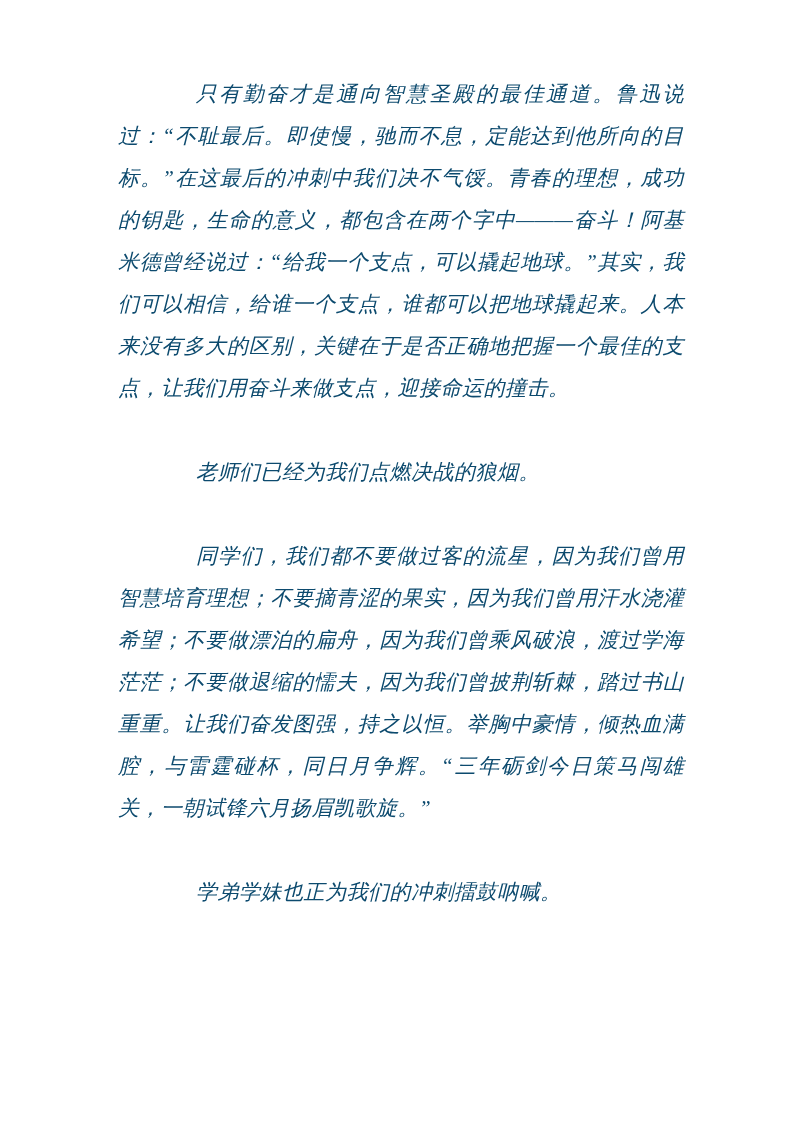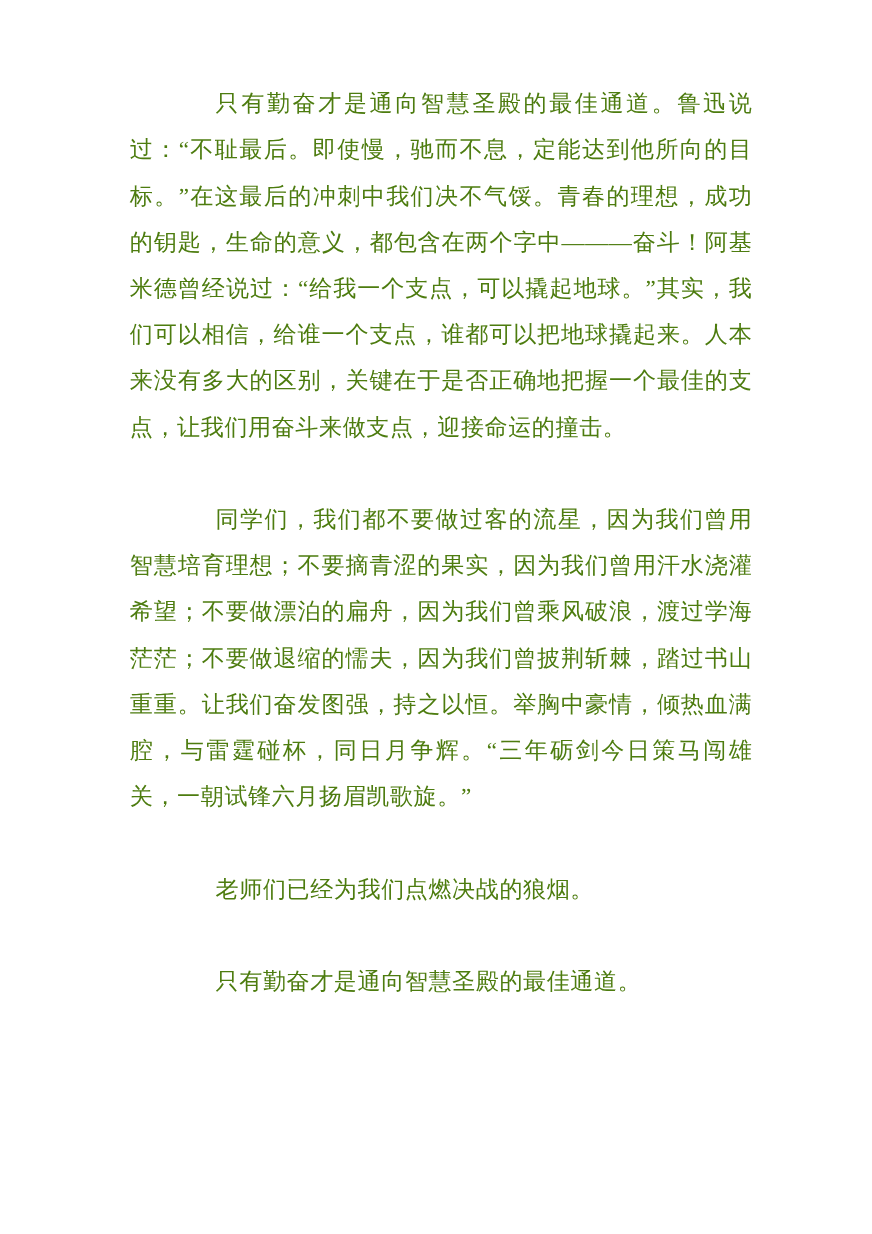--- a/index.html
+++ b/index.html
@@ -20,30 +20,31 @@
     left: 118px;
     top: 73px;
     width: 566px;
   }
   .doc-content p {
     margin: 0 0 42px 0;
     padding: 0;
     font-size: 21px;
     line-height: 42px;
     letter-spacing: 0.5px;
-    color: #4d7c0f;
+    color: #0c4a6e;
     text-align: justify;
     text-indent: 78px;
     font-weight: 400;
     word-break: break-all;
+    font-style: italic;
   }
 </style>
 </head>
 <body>
 
 <div class="page">
   <div class="doc-content" id="paragraphs-container">
       <p>只有勤奋才是通向智慧圣殿的最佳通道。鲁迅说过：“不耻最后。即使慢，驰而不息，定能达到他所向的目标。”在这最后的冲刺中我们决不气馁。青春的理想，成功的钥匙，生命的意义，都包含在两个字中———奋斗！阿基米德曾经说过：“给我一个支点，可以撬起地球。”其实，我们可以相信，给谁一个支点，谁都可以把地球撬起来。人本来没有多大的区别，关键在于是否正确地把握一个最佳的支点，让我们用奋斗来做支点，迎接命运的撞击。</p>
+      <p>老师们已经为我们点燃决战的狼烟。</p>
       <p>同学们，我们都不要做过客的流星，因为我们曾用智慧培育理想；不要摘青涩的果实，因为我们曾用汗水浇灌希望；不要做漂泊的扁舟，因为我们曾乘风破浪，渡过学海茫茫；不要做退缩的懦夫，因为我们曾披荆斩棘，踏过书山重重。让我们奋发图强，持之以恒。举胸中豪情，倾热血满腔，与雷霆碰杯，同日月争辉。“三年砺剑今日策马闯雄关，一朝试锋六月扬眉凯歌旋。”</p>
-      <p>老师们已经为我们点燃决战的狼烟。</p>
-      <p>只有勤奋才是通向智慧圣殿的最佳通道。</p>
+      <p>学弟学妹也正为我们的冲刺擂鼓呐喊。</p>
     </div>
 </div>
 
 </body></html>

